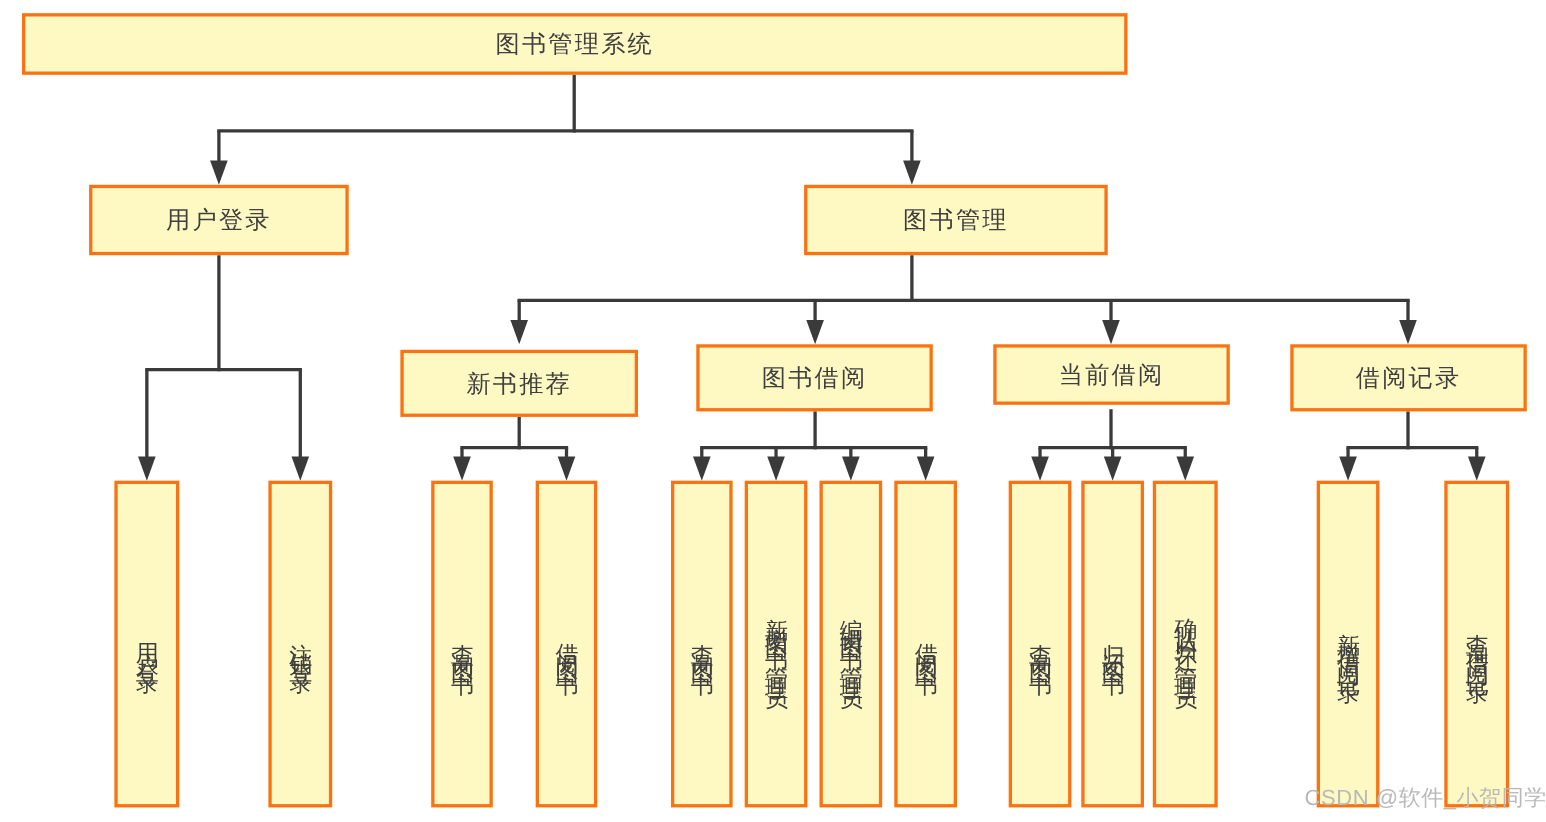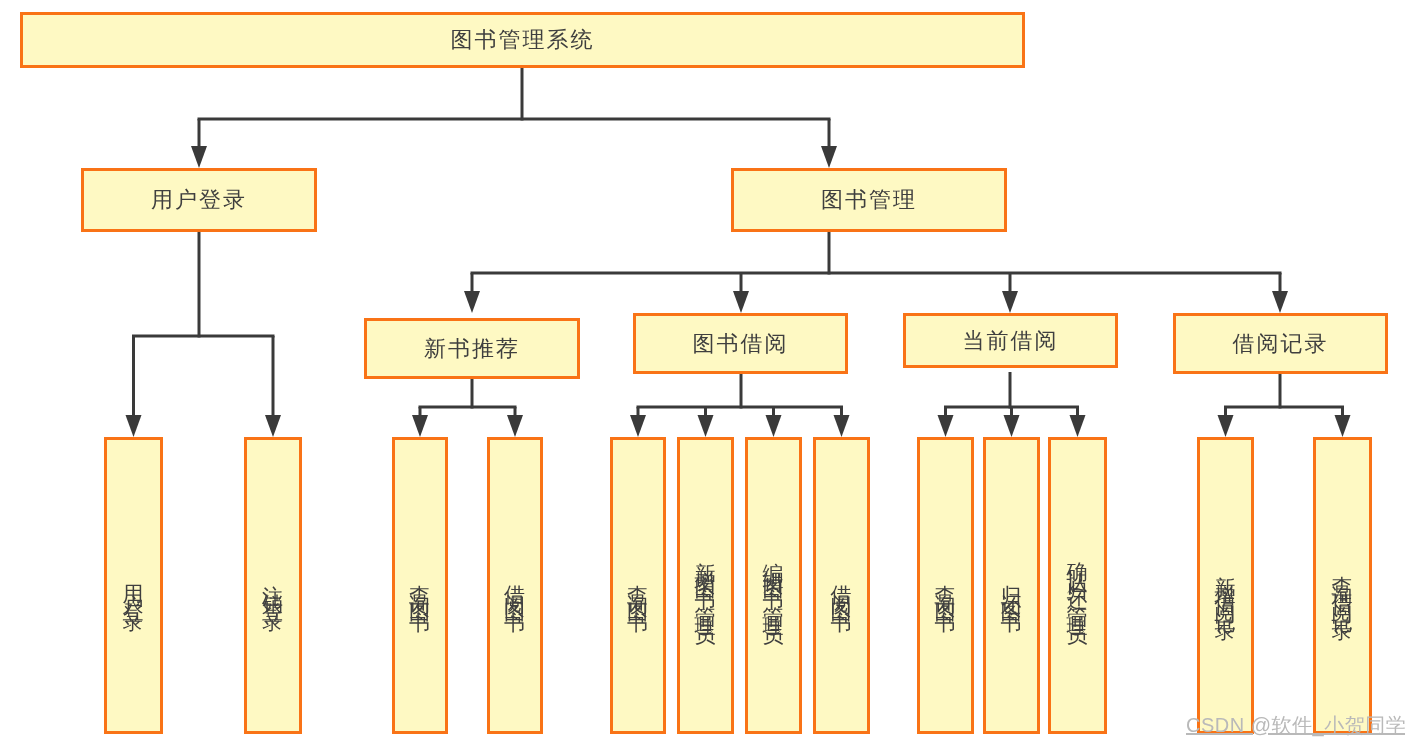--- a/index.html
+++ b/index.html
@@ -12,21 +12,21 @@
     position:absolute;background:#fef9c3;border:3px solid #f97316;box-sizing:border-box;
     display:flex;align-items:center;justify-content:center;color:#3f3f3f;
   }
   .h{font-size:22px;letter-spacing:2px;white-space:nowrap;}
   .v{
     writing-mode:vertical-rl;text-orientation:mixed;
     font-size:21px;line-height:1;letter-spacing:9px;white-space:nowrap;
   }
   .watermark{
     position:absolute;left:1186px;top:712px;font-size:20px;letter-spacing:0.5px;
-    color:#b9b9b9;white-space:nowrap;z-index:5;text-decoration:underline;
+    color:#b9b9b9;white-space:nowrap;z-index:5;
   }
   svg line{stroke:#3a3a3a;stroke-width:3;}
   svg polygon{fill:#3a3a3a;stroke:none;}
 </style>
 </head>
 <body>
 
 <div class="stage">
 
   <svg class="wires" width="1405" height="747" viewBox="0 0 1405 747" aria-hidden="true">

